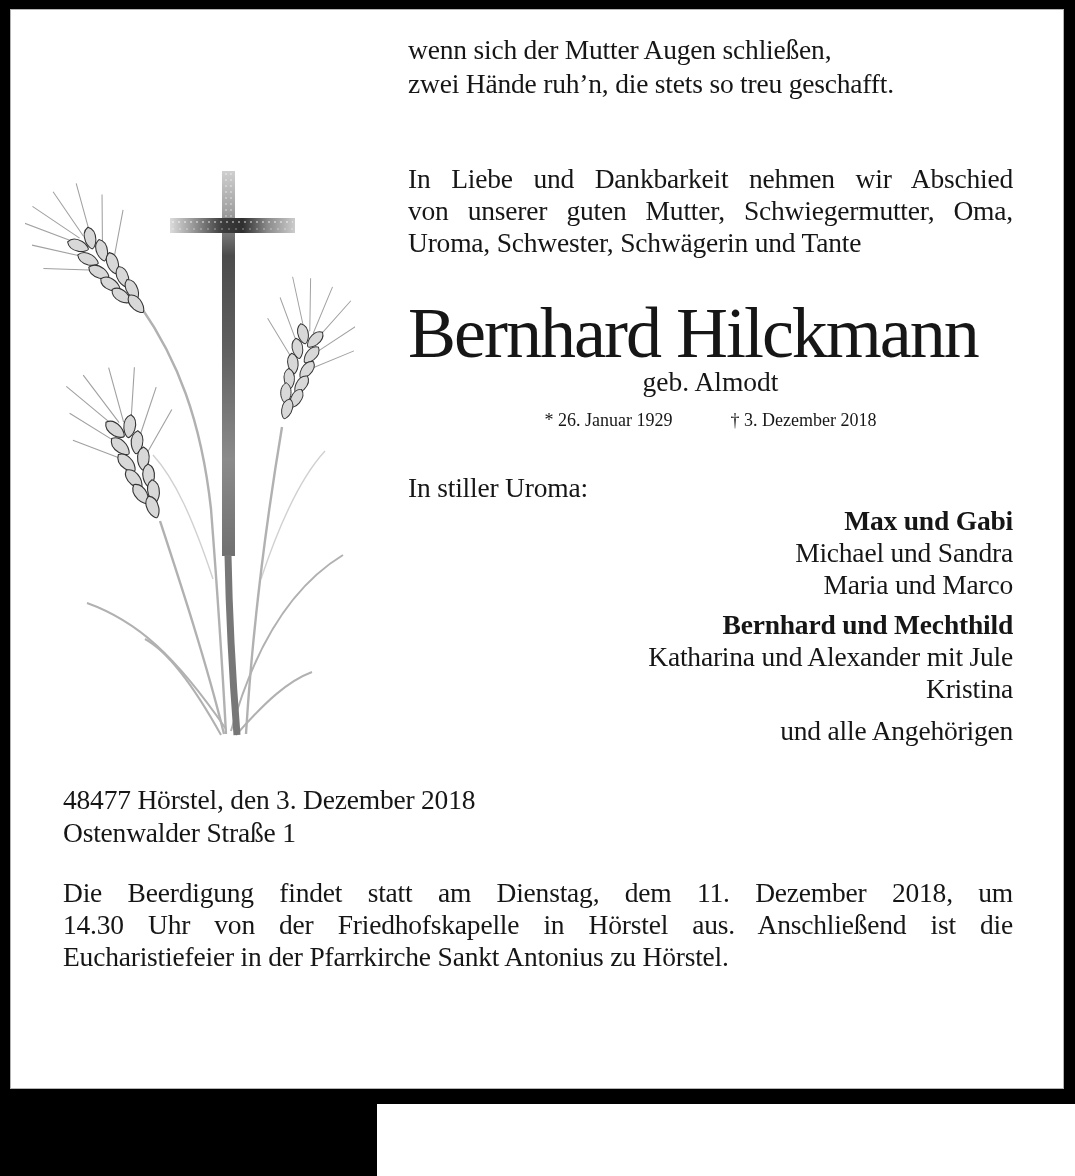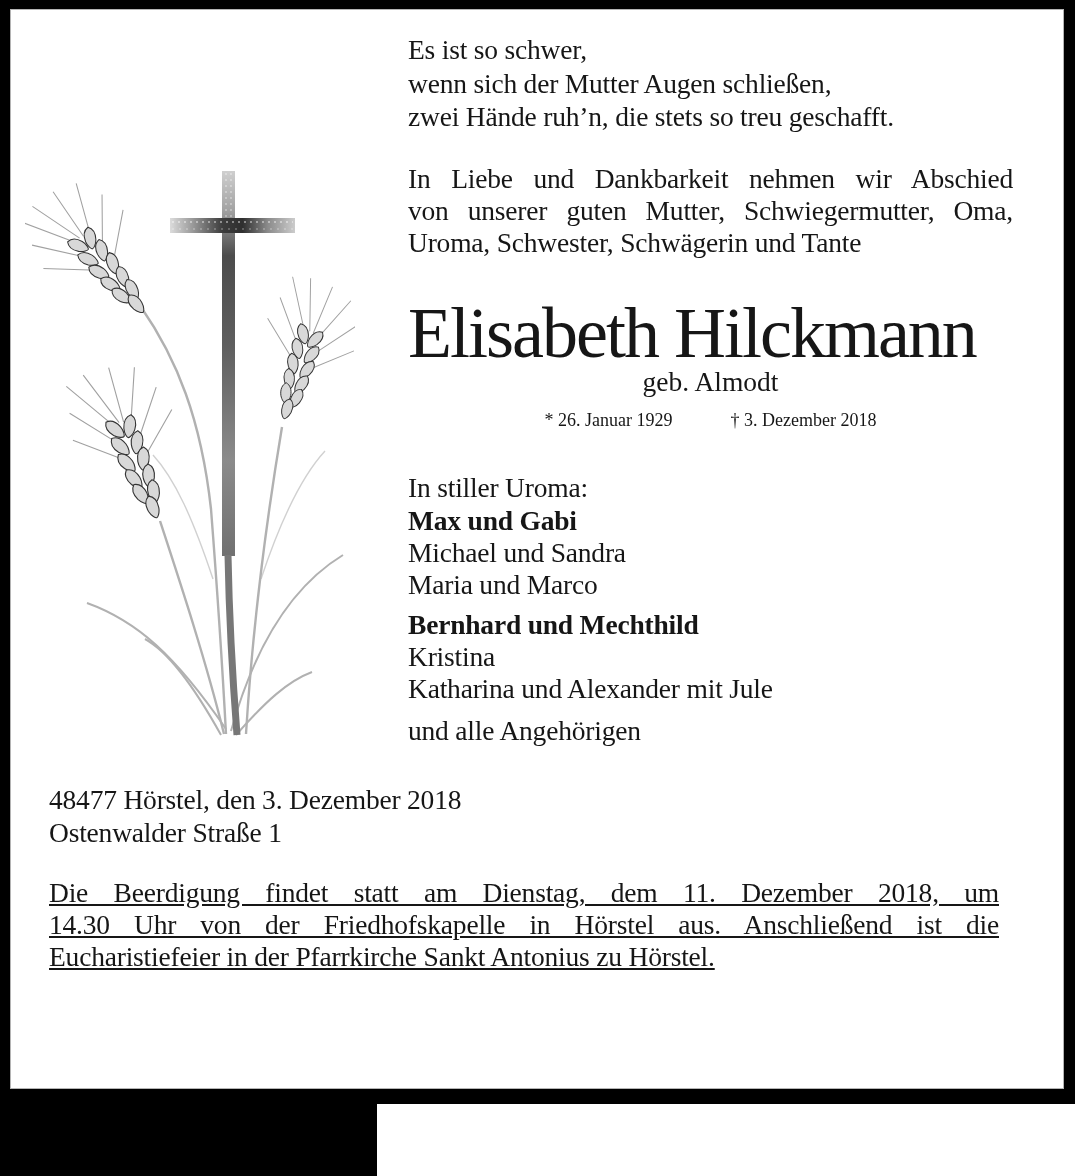--- a/index.html
+++ b/index.html
@@ -25,30 +25,30 @@
   .poem{top:24px;}
   .intro{top:154px;}
   .deceased-name{
     position:absolute;left:0;top:288px;width:605px;
     font-size:72px;line-height:72px;letter-spacing:-2px;white-space:nowrap;
   }
   .maiden{top:358px;text-align:center;font-size:27.5px;line-height:30px;}
   .dates{top:395px;display:flex;justify-content:center;gap:58px;font-size:18px;line-height:33px;}
   .trauer{top:462px;}
   .mourners{top:496px;}
-  .mourners .line{line-height:32px;}
+  .mourners .line{line-height:32px;text-align:right;}
   .bold{font-weight:bold;}
   .gap-before{margin-top:8px;}
   .closing{margin-top:10px;}
 
   
-  .wide{position:absolute;left:39px;width:950px;}
+  .wide{position:absolute;left:53px;width:950px;}
   .address{top:775px;}
   .address .line{line-height:32.5px;}
-  .funeral{top:868px;text-decoration:underline;}
+  .funeral{top:868px;}
   .note{top:997px;}
 
   
   .illustration{position:absolute;left:15px;top:150px;width:330px;height:588px;}
 </style>
 </head>
 <body>
 
 <div class="card">
   <div class="paper">
@@ -110,49 +110,48 @@
       </g>
 
       <use href="#ear" transform="translate(50,72) rotate(-40) scale(1.05)"></use>
       <use href="#ear" transform="translate(92,255) rotate(-21) scale(1.1)"></use>
       <use href="#ear" transform="translate(288,165) rotate(17) scale(0.98)"></use>
     </svg>
 
     <div class="col">
 
       <div class="blk poem">
-        <div class="line">Es ist so schwer,</div>
         <div class="line">wenn sich der Mutter Augen schließen,</div>
         <div class="line">zwei Hände ruh’n, die stets so treu geschafft.</div>
       </div>
 
       <div class="blk intro">
         <div class="pline jline">In Liebe und Dankbarkeit nehmen wir Abschied</div>
         <div class="pline jline">von unserer guten Mutter, Schwiegermutter, Oma,</div>
         <div class="pline">Uroma, Schwester, Schwägerin und Tante</div>
       </div>
 
-      <div class="deceased-name">Elisabeth Hilckmann</div>
+      <div class="deceased-name">Bernhard Hilckmann</div>
 
       <div class="blk maiden">geb. Almodt</div>
 
       <div class="blk dates">
         <span>* 26. Januar 1929</span>
         <span>† 3. Dezember 2018</span>
       </div>
 
       <div class="blk trauer line">In stiller Uroma:</div>
 
       <div class="blk mourners">
         <div class="line bold">Max und Gabi</div>
         <div class="line">Michael und Sandra</div>
         <div class="line">Maria und Marco</div>
         <div class="line bold gap-before">Bernhard und Mechthild</div>
+        <div class="line">Katharina und Alexander mit Jule</div>
         <div class="line">Kristina</div>
-        <div class="line">Katharina und Alexander mit Jule</div>
         <div class="line closing">und alle Angehörigen</div>
       </div>
     </div>
 
     <div class="wide address">
       <div class="line">48477 Hörstel, den 3. Dezember 2018</div>
       <div class="line">Ostenwalder Straße 1</div>
     </div>
 
     <div class="wide funeral">

